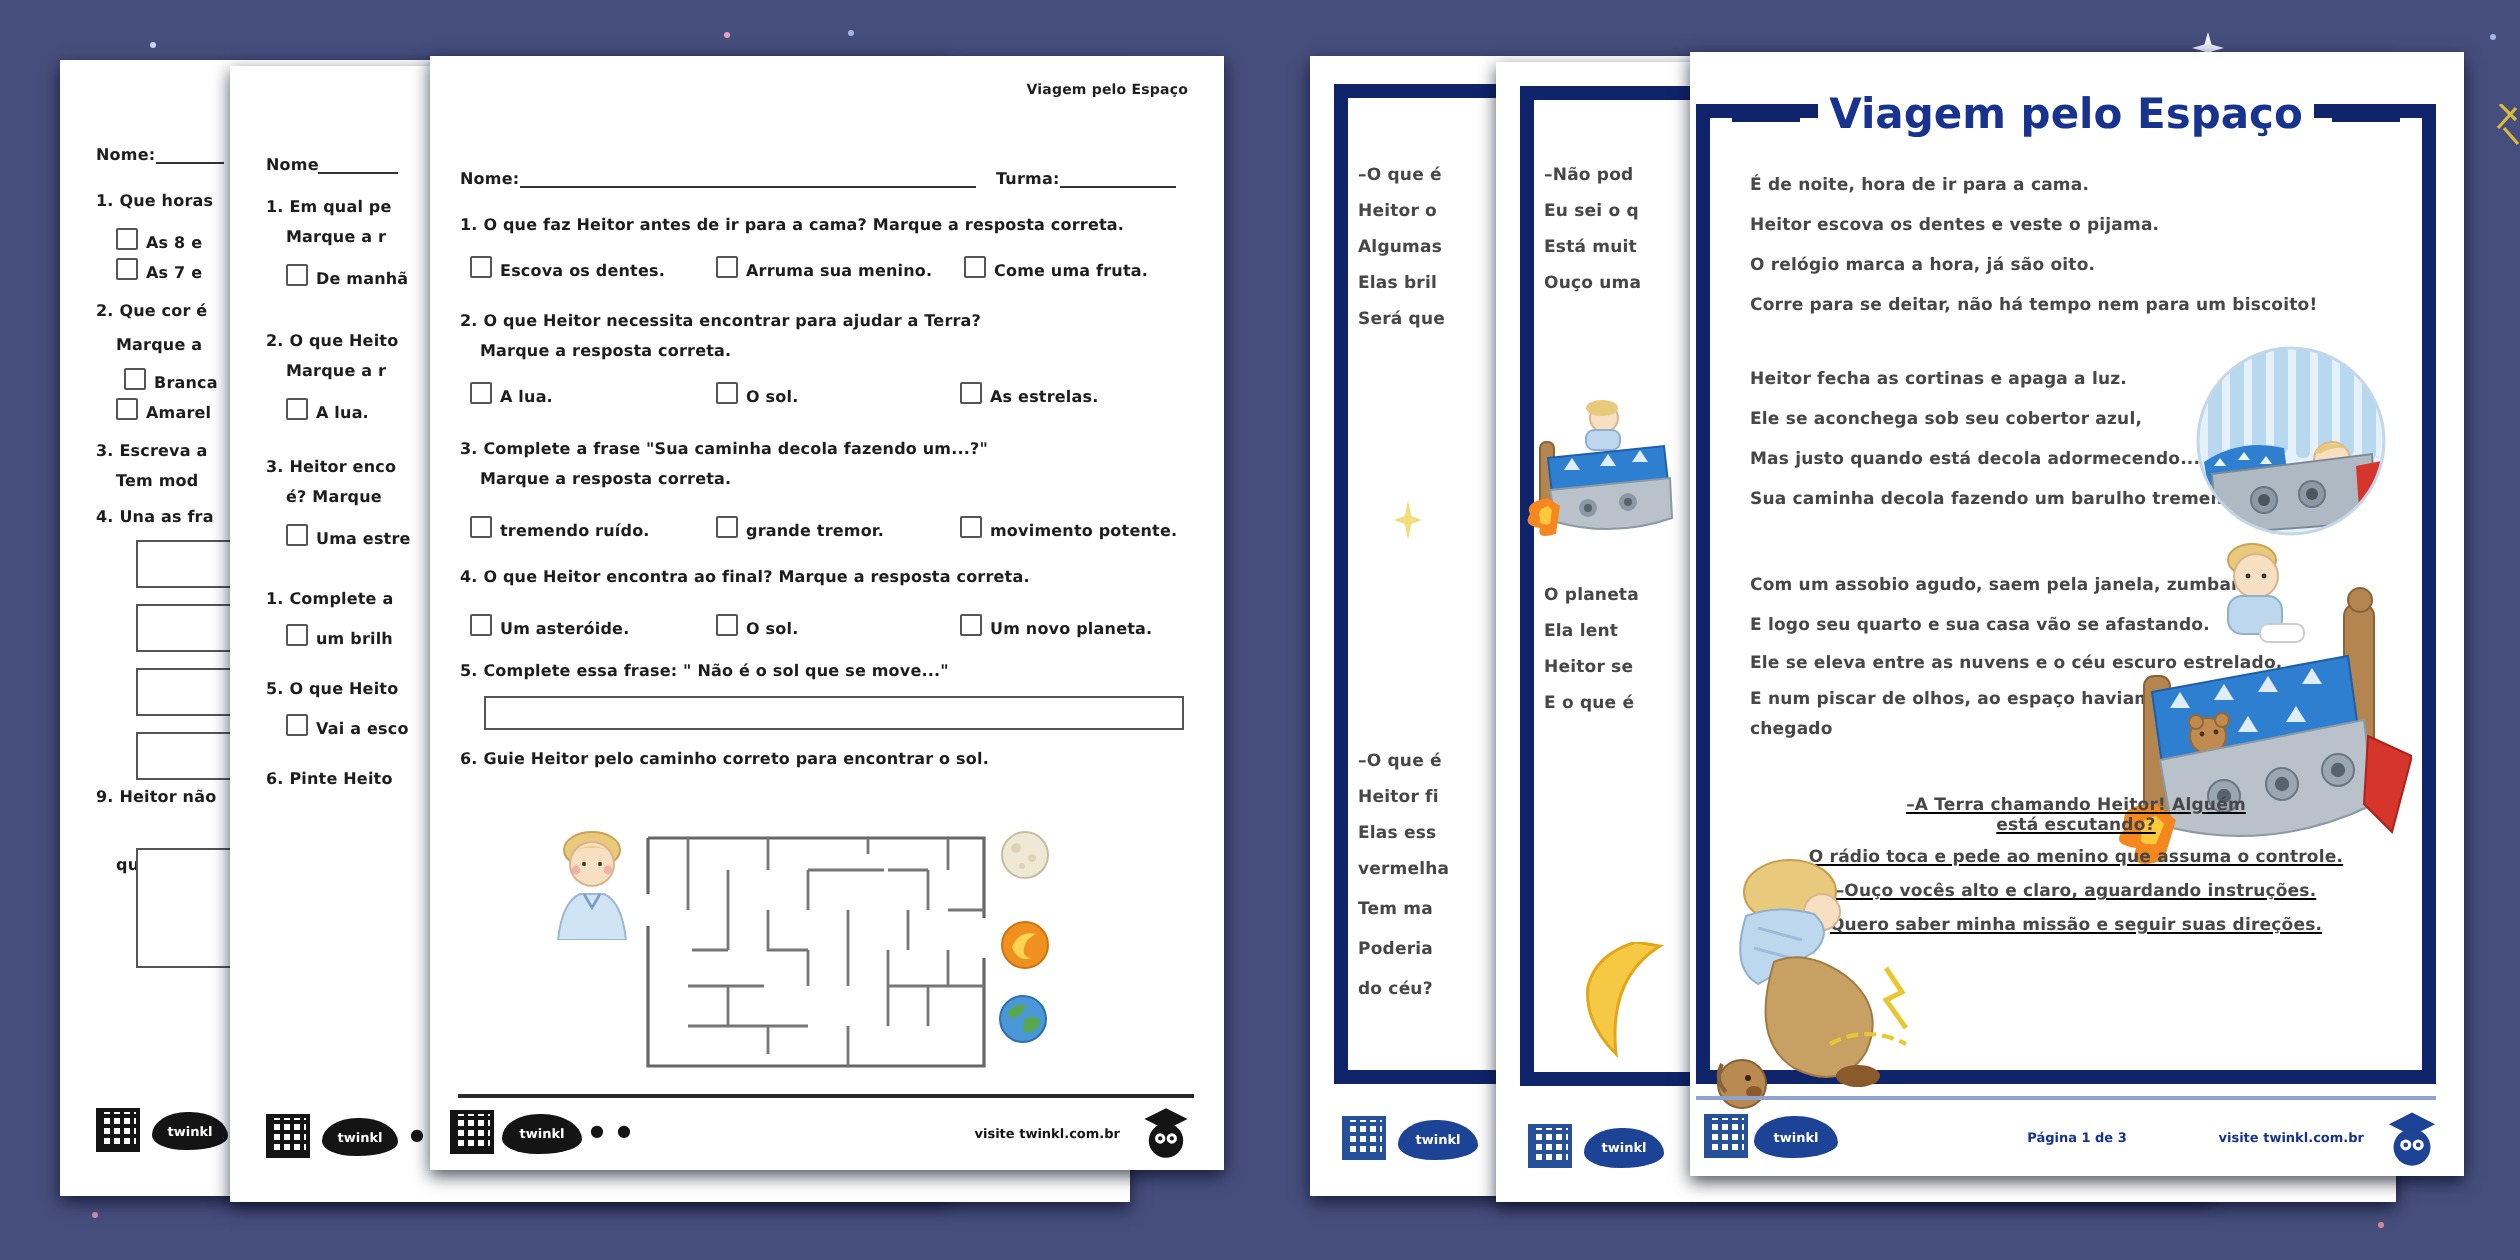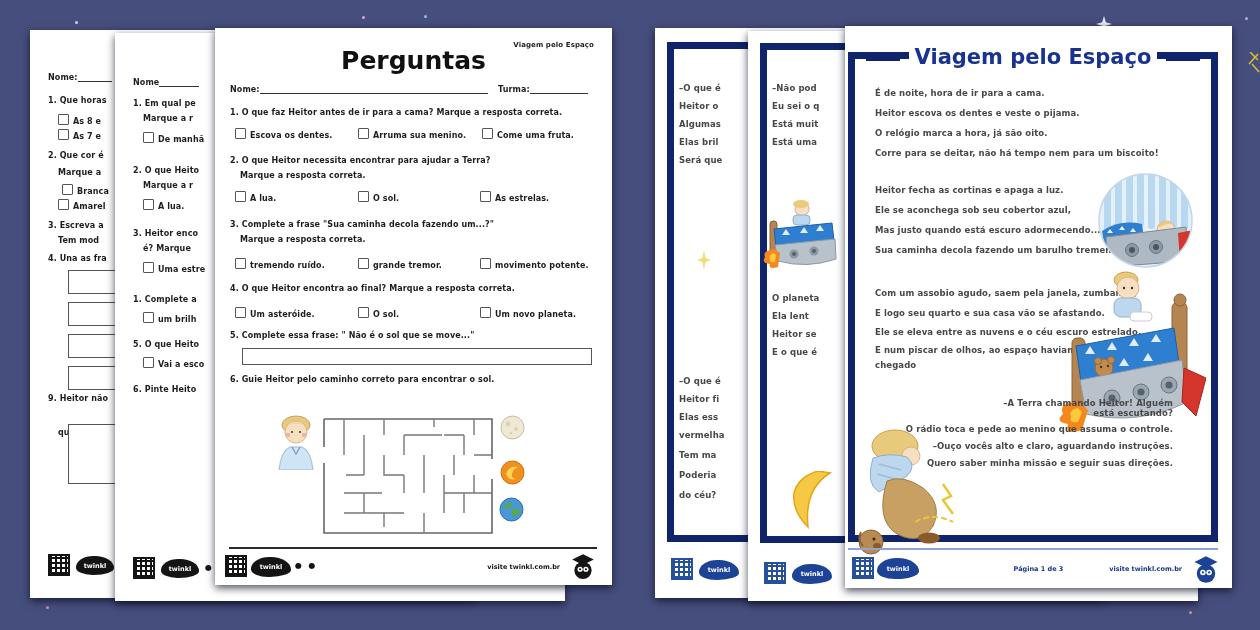--- a/index.html
+++ b/index.html
@@ -90,21 +90,20 @@
   <div class="wsl" style="left:18px;top:307px">5. O que Heito</div>
   <div class="wsl" style="left:28px;top:324px"><span class="cb"></span><span>Vai a esco</span></div>
   <div class="wsl" style="left:18px;top:352px">6. Pinte Heito</div>
   <div class="qr" style="left:18px;top:524px;color:#141414;"></div>
   <div class="cloud black" style="left:46px;top:526px;width:38px;height:19px;">twinkl</div>
   <div class="dots" style="left:90px;top:530px;">●</div>
 </div>
 
 <div class="page" id="lp3" style="left:215px;top:28px;width:397px;height:557px;">
   <div class="wsl" style="right:18px;top:13px;font-size:7px;">Viagem pelo Espaço</div>
-  <div style="position:absolute;top:18px;width:100%;text-align:center;font-size:25px;font-weight:bold;color:#111;">Perguntas</div>
   <div class="wsl" style="left:15px;top:56px"><span>Nome:</span><span class="uline" style="width:228px"></span></div>
   <div class="wsl" style="left:283px;top:56px"><span>Turma:</span><span class="uline" style="width:58px"></span></div>
 
   <div class="wsl" style="left:15px;top:80px">1. O que faz Heitor antes de ir para a cama? Marque a resposta correta.</div>
   <div class="wsl" style="left:20px;top:100px"><span class="cb"></span><span>Escova os dentes.</span></div>
   <div class="wsl" style="left:143px;top:100px"><span class="cb"></span><span>Arruma sua menino.</span></div>
   <div class="wsl" style="left:267px;top:100px"><span class="cb"></span><span>Come uma fruta.</span></div>
 
   <div class="wsl" style="left:15px;top:128px">2. O que Heitor necessita encontrar para ajudar a Terra?</div>
   <div class="wsl" style="left:25px;top:143px">Marque a resposta correta.</div>
@@ -193,21 +192,21 @@
   <div class="story" style="left:24px;top:462px">do céu?</div>
   <div class="qr" style="left:16px;top:530px;color:#27509b;"></div>
   <div class="cloud blue" style="left:44px;top:532px;width:40px;height:20px;">twinkl</div>
 </div>
 
 <div class="page" id="rp2" style="left:748px;top:31px;width:450px;height:570px;">
   <div class="frame" style="left:12px;top:12px;width:420px;height:486px;"></div>
   <div class="story" style="left:24px;top:52px">–Não pod</div>
   <div class="story" style="left:24px;top:70px">Eu sei o q</div>
   <div class="story" style="left:24px;top:88px">Está muit</div>
-  <div class="story" style="left:24px;top:106px">Está uma</div>
+  <div class="story" style="left:24px;top:106px">Ouço uma</div>
 
   <svg style="position:absolute;left:14px;top:168px;" width="80" height="72" viewBox="0 0 80 72">
     <circle cx="40" cy="10" r="7" fill="#f7dfc2" stroke="#d9b48c"></circle>
       <ellipse cx="39" cy="5" rx="8" ry="4" fill="#e9c97c"></ellipse>
     <rect x="31" y="16" width="17" height="10" rx="4" fill="#bcd7ee" stroke="#8fb0cf"></rect>
     <rect x="8" y="22" width="7" height="34" rx="3" fill="#b5854f" stroke="#8a6238"></rect>
     <path d="M12,30 L70,24 L72,42 L14,48 Z" fill="#2f7fd0" stroke="#1d5fa8"></path>
     <path d="M24,30 l4,6 l-8,0 Z M42,28 l4,6 l-8,0 Z M58,26 l4,6 l-8,0 Z" fill="#fff" opacity="0.85"></path>
     <path d="M13,46 L73,40 L74,60 Q45,70 16,62 Z" fill="#b9c2cb" stroke="#8d99a4"></path>
     <circle cx="32" cy="55" r="4.5" fill="#8b98a5"></circle>
@@ -236,21 +235,21 @@
     <div class="tbar" style="width:34px;"></div>
   </div>
 
   <div class="story" style="left:30px;top:62px">É de noite, hora de ir para a cama.</div>
   <div class="story" style="left:30px;top:82px">Heitor escova os dentes e veste o pijama.</div>
   <div class="story" style="left:30px;top:102px">O relógio marca a hora, já são oito.</div>
   <div class="story" style="left:30px;top:122px">Corre para se deitar, não há tempo nem para um biscoito!</div>
 
   <div class="story" style="left:30px;top:159px">Heitor fecha as cortinas e apaga a luz.</div>
   <div class="story" style="left:30px;top:179px">Ele se aconchega sob seu cobertor azul,</div>
-  <div class="story" style="left:30px;top:199px">Mas justo quando está escuro adormecendo...</div>
+  <div class="story" style="left:30px;top:199px">Mas justo quando está decola adormecendo...</div>
   <div class="story" style="left:30px;top:219px">Sua caminha decola fazendo um barulho tremendo!</div>
 
   <svg style="position:absolute;left:253px;top:147px;" width="95" height="95" viewBox="0 0 95 95">
     <defs>
         <clipPath id="cc">
           <circle cx="47.5" cy="47.5" r="46.5"></circle>
         </clipPath>
       </defs>
     <g clip-path="url(#cc)">
       <rect width="95" height="95" fill="#e4f0fa"></rect>
@@ -306,21 +305,21 @@
       <circle cx="56" cy="148" r="3.6" fill="#57626c"></circle>
     <circle cx="85" cy="142" r="8" fill="#9aa6b1" stroke="#6a7682"></circle>
       <circle cx="85" cy="142" r="3.6" fill="#57626c"></circle>
     <circle cx="113" cy="135" r="8" fill="#9aa6b1" stroke="#6a7682"></circle>
       <circle cx="113" cy="135" r="3.6" fill="#57626c"></circle>
     <path d="M128,118 L150,128 L140,166 L126,152 Z" fill="#d6352c" stroke="#a8241d"></path>
     <path d="M22,152 Q2,152 7,164 Q-2,172 12,174 Q8,186 26,180 L32,160 Z" fill="#f5871f"></path>
     <path d="M22,158 Q12,160 15,167 Q12,173 22,172 L26,162 Z" fill="#ffc93c"></path>
   </svg>
 
-  <div style="position:absolute;left:58px;top:372px;width:270px;text-align:right;">
+  <div style="position:absolute;left:58px;top:372px;width:270px;text-align:center;text-decoration:underline;">
     <div class="story" style="position:static;">–A Terra chamando Heitor! Alguém</div>
     <div class="story" style="position:static;">está escutando?</div>
     <div class="story" style="position:static;margin-top:6px;">O rádio toca e pede ao menino que assuma o controle.</div>
     <div class="story" style="position:static;margin-top:7px;">–Ouço vocês alto e claro, aguardando instruções.</div>
     <div class="story" style="position:static;margin-top:7px;">Quero saber minha missão e seguir suas direções.</div>
   </div>
 
   <svg style="position:absolute;left:12px;top:400px;" width="112" height="134" viewBox="0 0 112 134">
     <ellipse cx="38" cy="20" rx="23" ry="16" fill="#e9c97c" stroke="#caa04f"></ellipse>
     <circle cx="54" cy="30" r="9" fill="#f7dfc2" stroke="#d9b48c"></circle>

